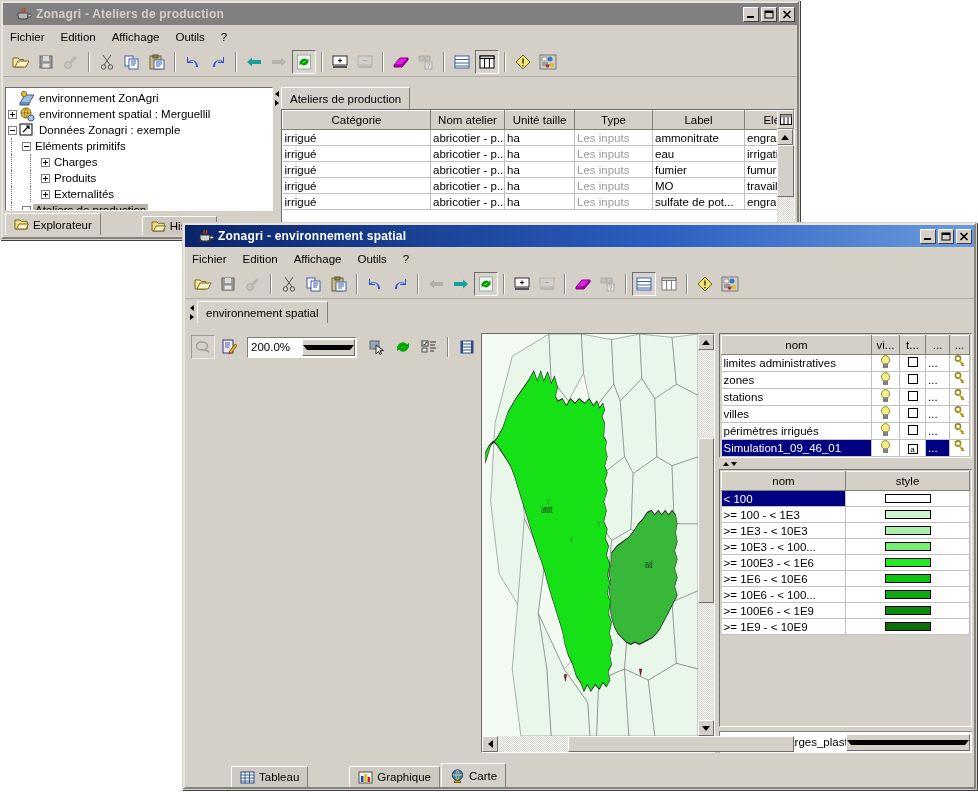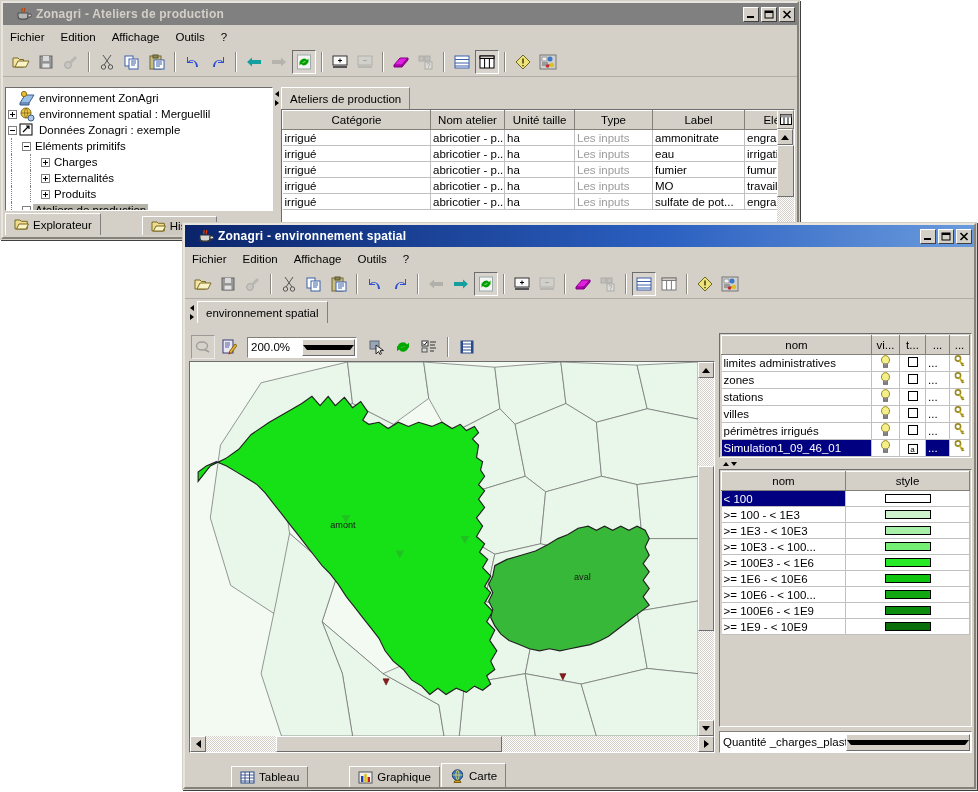--- a/index.html
+++ b/index.html
@@ -388,29 +388,29 @@
               <div style="width:10px"></div>
               <span class="tw plus"></span>
               <span class="tlabel">Charges</span>
             </div>
             <div class="trow">
               <div class="tdots" style="margin-left:3px;width:1px;"></div>
               <div style="width:10px"></div>
               <div class="tdots" style="margin-left:8px;width:1px;"></div>
               <div style="width:10px"></div>
               <span class="tw plus"></span>
-              <span class="tlabel">Externalités</span>
+              <span class="tlabel">Produits</span>
             </div>
             <div class="trow">
               <div class="tdots" style="margin-left:3px;width:1px;"></div>
               <div style="width:10px"></div>
               <div class="tdots" style="margin-left:8px;width:1px;"></div>
               <div style="width:10px"></div>
               <span class="tw plus"></span>
-              <span class="tlabel">Produits</span>
+              <span class="tlabel">Externalités</span>
             </div>
             <div class="trow">
               <div class="tdots" style="margin-left:3px;width:1px;"></div>
               <div style="width:10px"></div>
               <span class="tw "></span>
               <span class="tlabel sel">Ateliers de production</span>
             </div>
           </div>
       </div>
       <div class="tabstrip" style="margin-top:2px;">
@@ -706,21 +706,21 @@
     </div>
     <div class="tabstrip" style="flex:1;">
       <div class="tab active">
         <span>environnement spatial</span>
       </div>
     </div>
   </div>
 
   <div style="position:absolute; left:4px; top:110px; right:4px; bottom:36px; display:flex;">
 
-    <div style="width:528px; display:flex; flex-direction:column;">
+    <div style="width:528px; display:flex; flex-direction:row;">
 
       <div style="height:28px; display:flex; align-items:center; gap:2px; background:#d4d0c8; padding-left:4px;">
         <div class="tbtn pressed" style="opacity:.55">
           <svg width="16" height="14" viewBox="0 0 16 14">
               <ellipse cx="7" cy="6" rx="5.5" ry="4" fill="none" stroke="#777" stroke-width="1.4"></ellipse>
               <path d="M9.5 9.5 L14 12" stroke="#777" stroke-width="1.6"></path>
             </svg>
         </div>
         <div class="tbtn">
           <svg width="16" height="16" viewBox="0 0 16 16">

